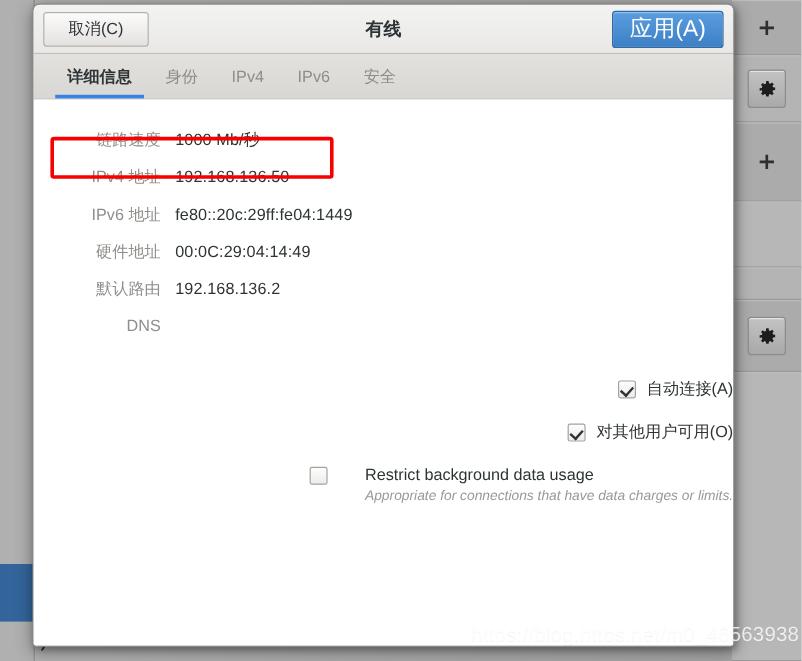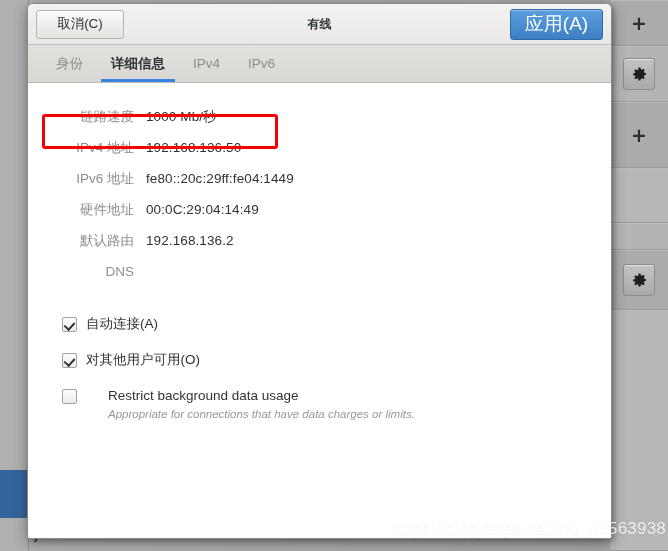--- a/index.html
+++ b/index.html
@@ -109,21 +109,21 @@
     display: flex;
     align-items: center;
     padding: 0 8px;
     box-sizing: border-box;
     gap: 27px;
   }
   .title-text {
     position: absolute;
     left: 0; right: 0;
     text-align: center;
-    font-size: 12px;
+    font-size: 15px;
     font-weight: bold;
     color: #2e3436;
     pointer-events: none;
   }
   .btn-cancel {
     position: relative;
     z-index: 2;
     min-width: 88px;
     height: 29px;
     padding: 0 12px;
@@ -228,20 +228,21 @@
     box-sizing: border-box;
   }
 
   .checks {
     margin: 28px 0 0 34px;
   }
   .check-row {
     display: flex;
     align-items: flex-start;
     margin-bottom: 18px;
+    justify-content: flex-end;
   }
   .check-row.last { margin-bottom: 0; gap: 22px; }
   .cbox {
     flex: 0 0 auto;
     width: 15px; height: 15px;
     box-sizing: border-box;
     border: 1px solid #a5a19c;
     border-radius: 2px;
     background: linear-gradient(to bottom, #fdfdfd, #ececea);
     margin-top: 2px;
@@ -326,24 +327,25 @@
 
   <div class="dialog">
 
     <div class="titlebar">
       <button class="btn-cancel">取消(C)</button>
       <div class="title-text">有线</div>
       <button class="btn-apply">应用(A)</button>
     </div>
 
     <div class="tabbar">
+      <div class="tab active">详细信息</div>
       <div class="tab">身份</div>
-      <div class="tab active">详细信息</div>
       <div class="tab">IPv4</div>
       <div class="tab">IPv6</div>
+      <div class="tab">安全</div>
     </div>
 
     <div class="dlg-body">
 
       <table class="info-table">
         <tbody>
             <tr>
           <td class="info-label">链路速度</td>
           <td class="info-value">1000 Mb/秒</td>
         </tr>

